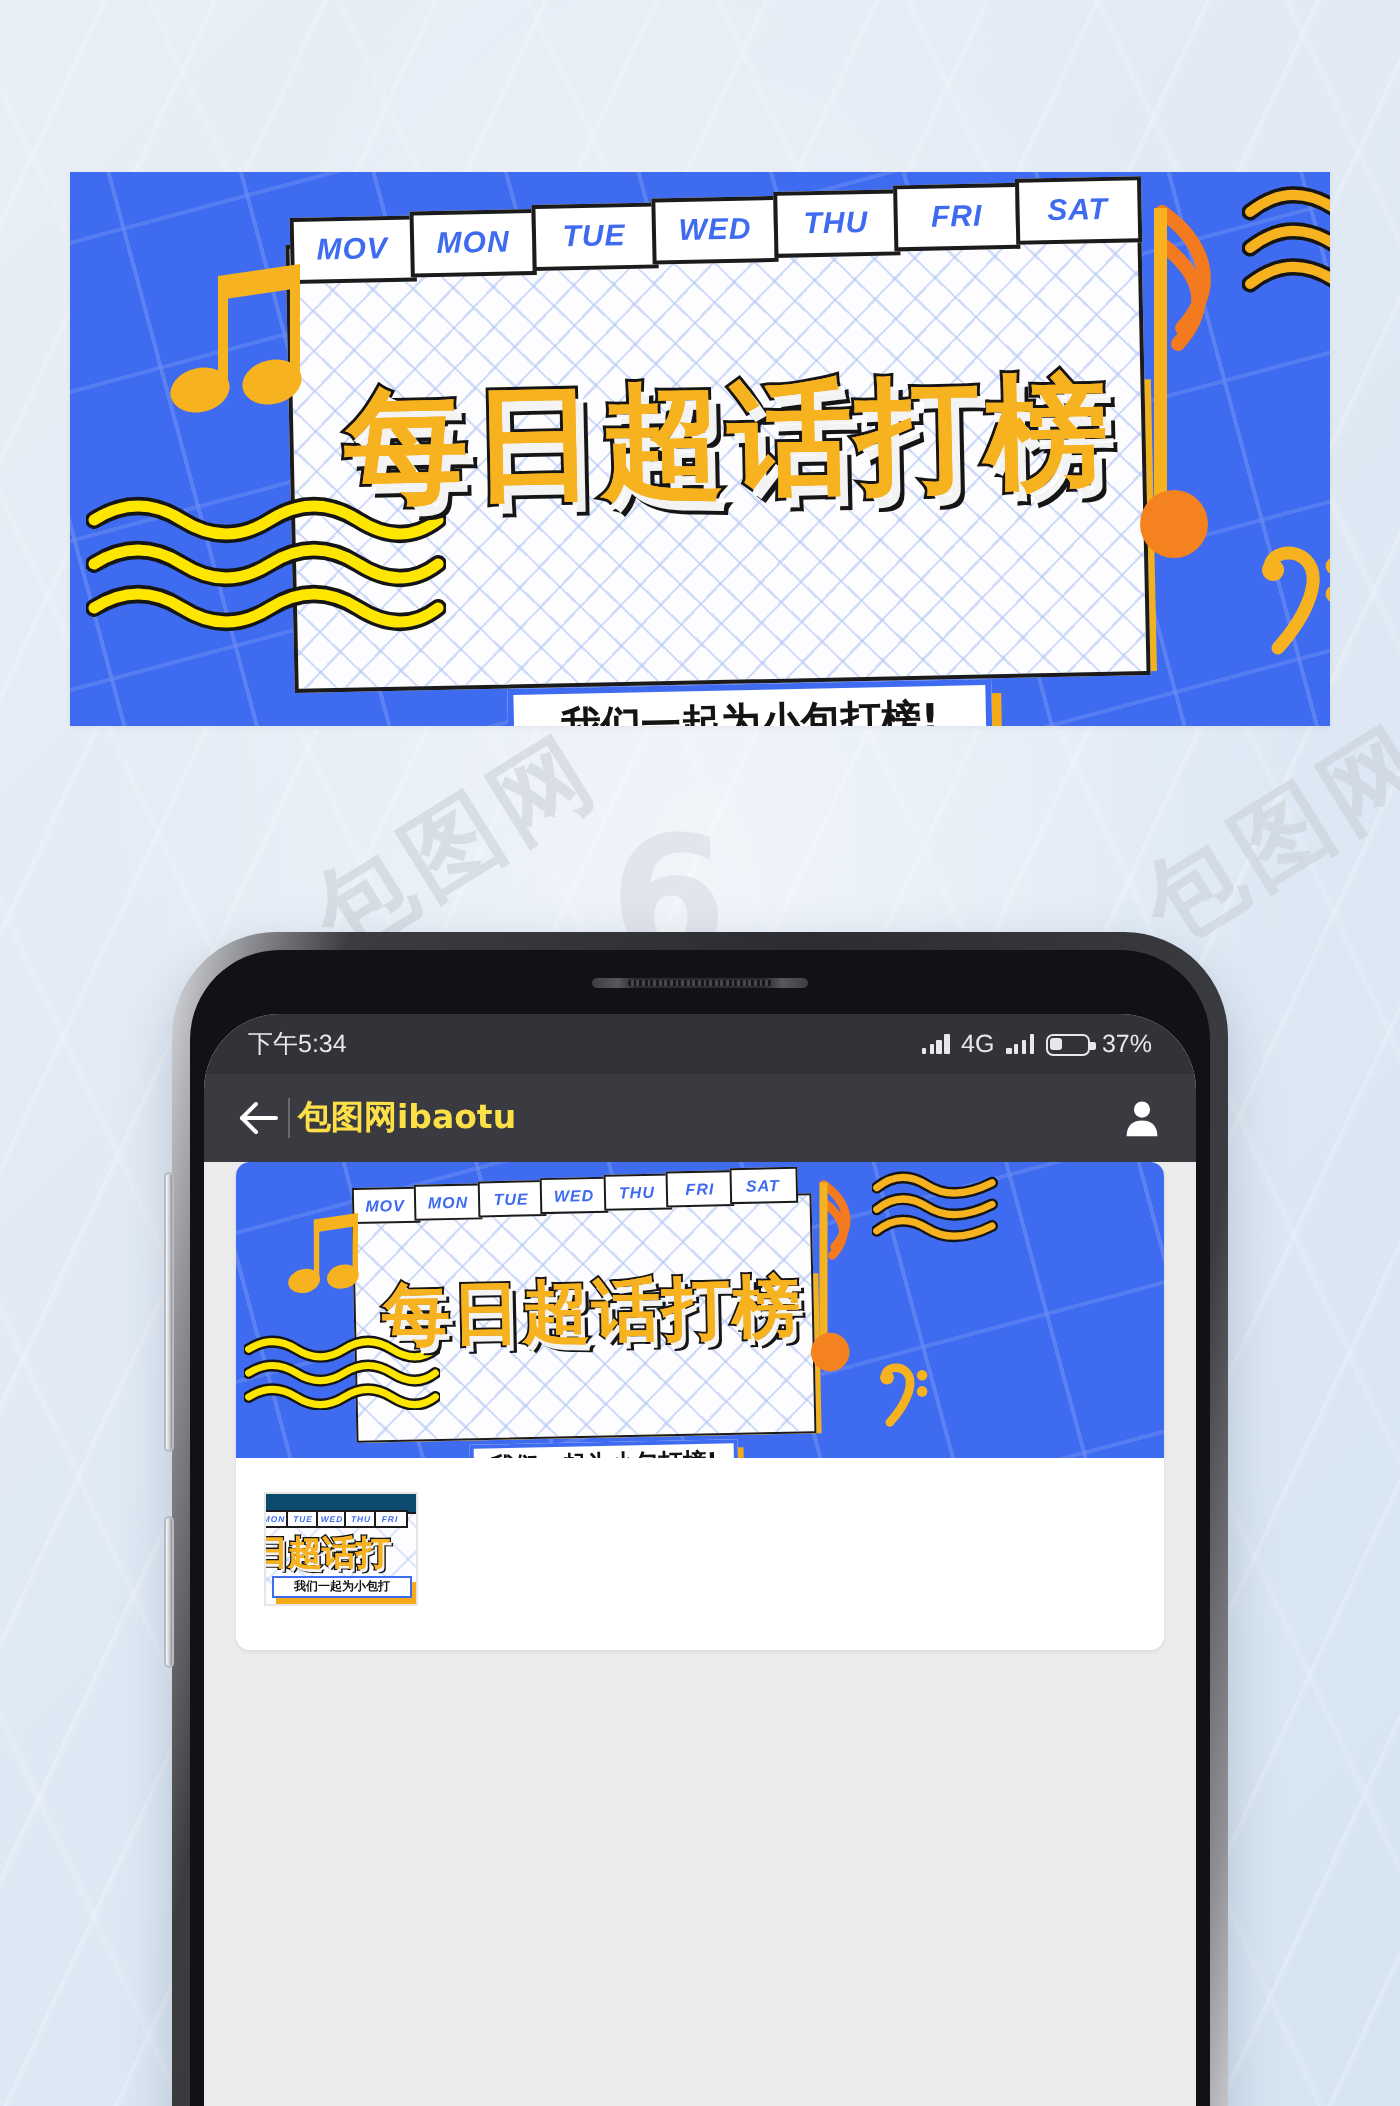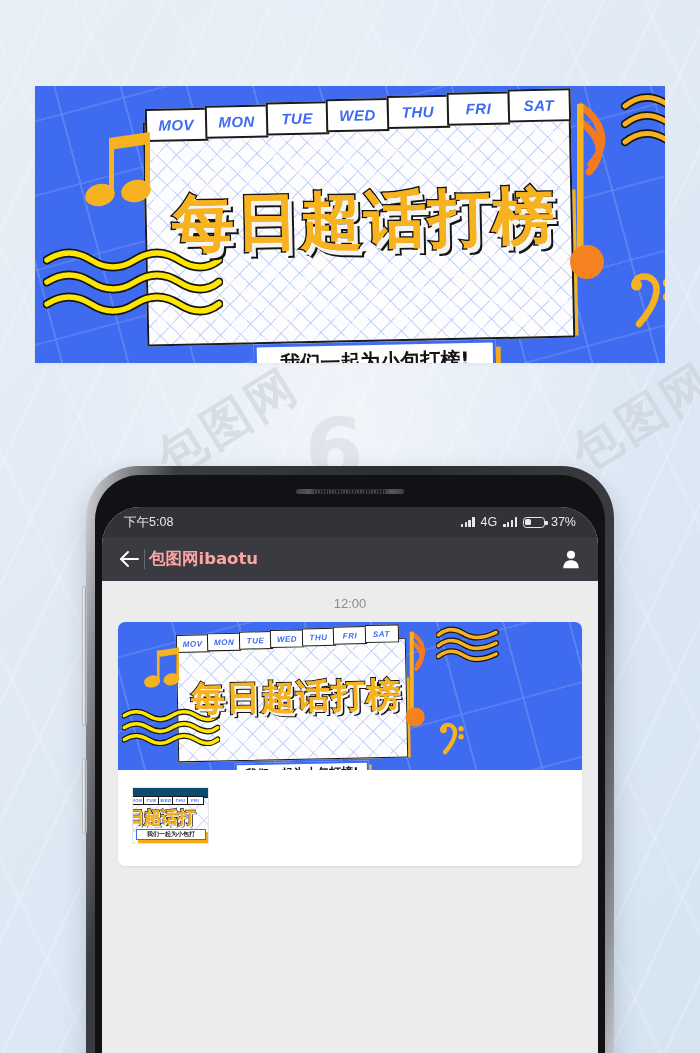--- a/index.html
+++ b/index.html
@@ -113,21 +113,21 @@
   .bars{display:flex;align-items:flex-end;gap:1.4px;height:10px;}
   .bars i{display:block;width:2.4px;background:#e8e8ea;border-radius:.5px;}
   .bars i:nth-child(1){height:3px}.bars i:nth-child(2){height:5px}
   .bars i:nth-child(3){height:7.5px}.bars i:nth-child(4){height:10px}
   .batt{width:22px;height:11px;border:1.5px solid #e8e8ea;border-radius:3.5px;position:relative;padding:1.4px;box-sizing:border-box;}
   .batt:after{content:"";position:absolute;right:-3.6px;top:3px;width:2.2px;height:4px;background:#e8e8ea;border-radius:0 1px 1px 0;}
   .batt span{display:block;height:100%;width:34%;background:#e8e8ea;border-radius:1.5px;}
 
   .appbar{
     height:44px;background:#3a3b40;display:flex;align-items:center;
-    padding:0 16px;color:#fca5a5;gap:4px;
+    padding:0 16px;color:#fde047;gap:4px;
   }
   .appbar .title{font-size:16.5px;font-weight:700;font-family:"DejaVu Sans","Liberation Sans",sans-serif;}
   .divider-v{width:1px;height:20px;background:#6a6b70;}
   .spacer{flex:1;}
 
   .chat{background:#ececec;padding:0 0 14px 0;height:100%;}
   .chat-time{text-align:center;color:#8d8d8d;font-size:13px;padding:15px 0 11px;}
   .msg-card{
     margin:0 16px;background:#fff;border-radius:7px;overflow:hidden;
     box-shadow:0 1px 2px rgba(0,0,0,.08);
@@ -252,21 +252,21 @@
 <div class="phone">
   <div class="side-btn" style="top:120px;height:140px;"></div>
   <div class="side-btn" style="top:292px;height:76px;"></div>
 
   <div class="phone-inner">
     <div class="speaker"></div>
 
     <div class="screen">
 
       <div class="statusbar">
-        <div>下午5:08</div>
+        <div>下午5:34</div>
         <div class="sb-right">
           <span class="bars">
               <i></i>
               <i></i>
               <i></i>
               <i></i>
             </span>
           <span>4G</span>
           <span class="bars">
               <i></i>
@@ -293,21 +293,20 @@
         <span class="spacer"></span>
         <span style="display:inline-flex;">
           <svg width="22" height="22" viewBox="0 0 24 24" fill="#ffffff">
             <circle cx="12" cy="7.4" r="4.4"></circle>
             <path d="M3.6 22 C3.6 15.8 7.4 13.4 12 13.4 C16.6 13.4 20.4 15.8 20.4 22 Z"></path>
           </svg>
         </span>
       </div>
 
       <div class="chat">
-        <div class="chat-time">12:00</div>
 
         <div class="msg-card">
 
           <div class="card-banner">
             <div class="banner-grid"></div>
 
             <div class="paper-shadow" style="left:64px;top:58px;width:228px;height:80px;transform:rotate(-1.2deg);"></div>
             <div class="paper" style="left:59px;top:18px;width:228px;height:118px;border-width:1.6px;transform:rotate(-1.2deg);">
               <div class="paper-grid"></div>
             </div>

